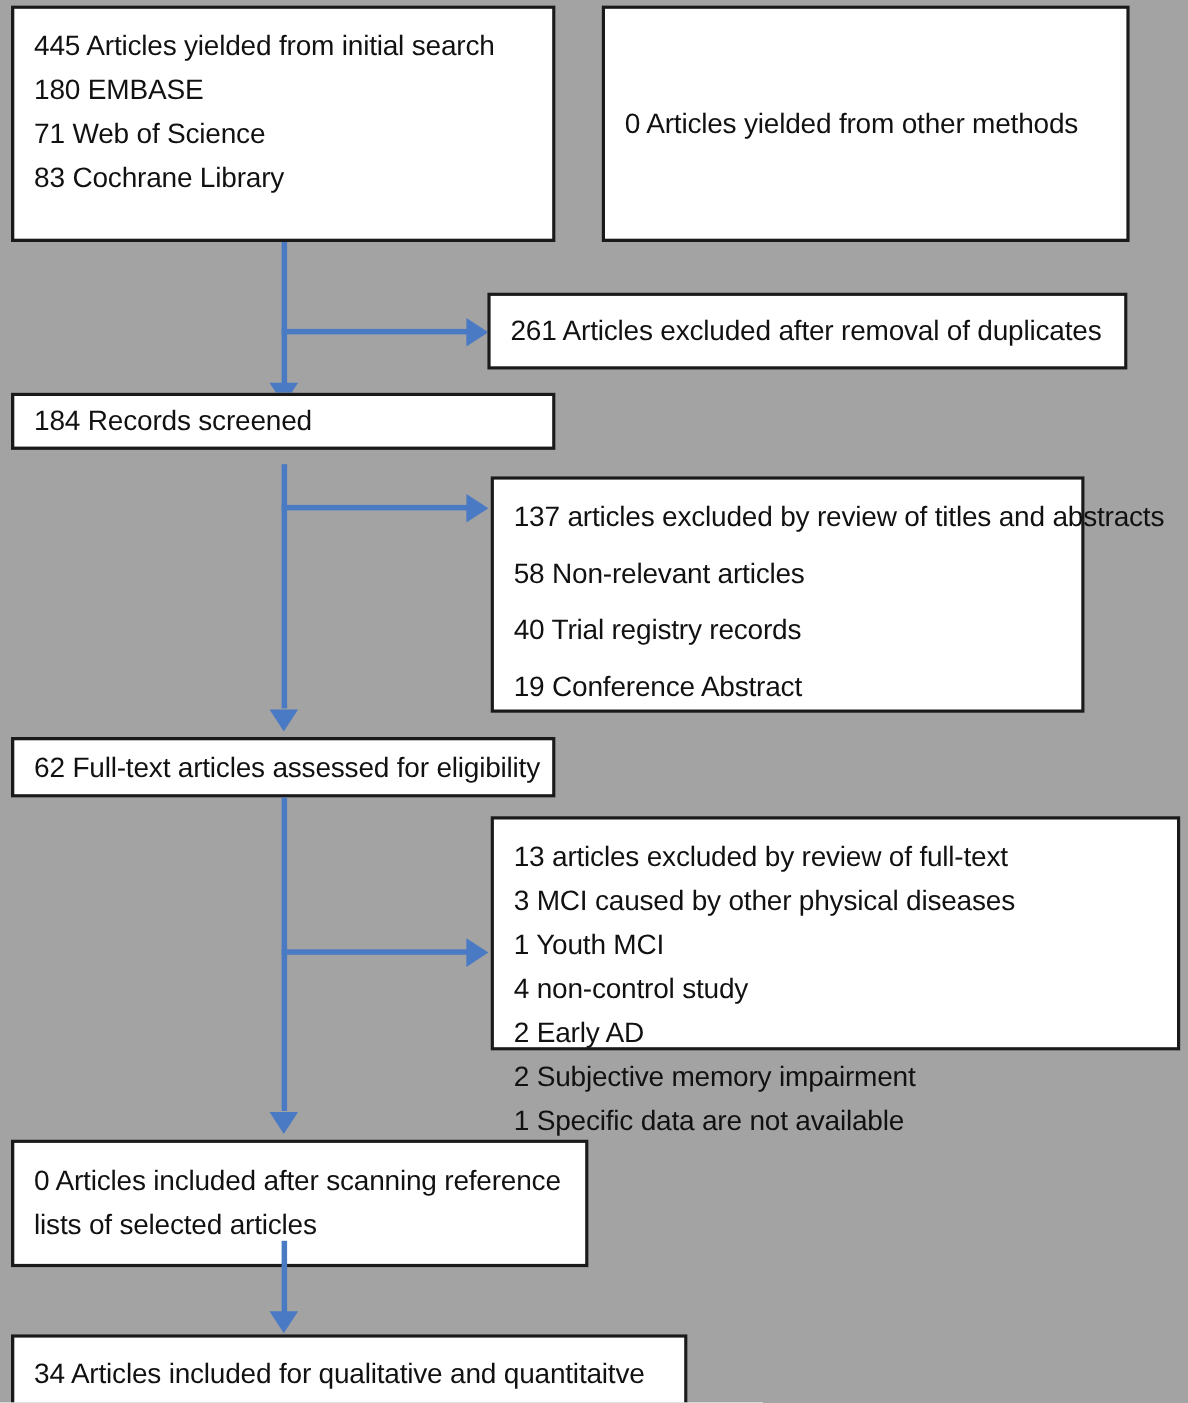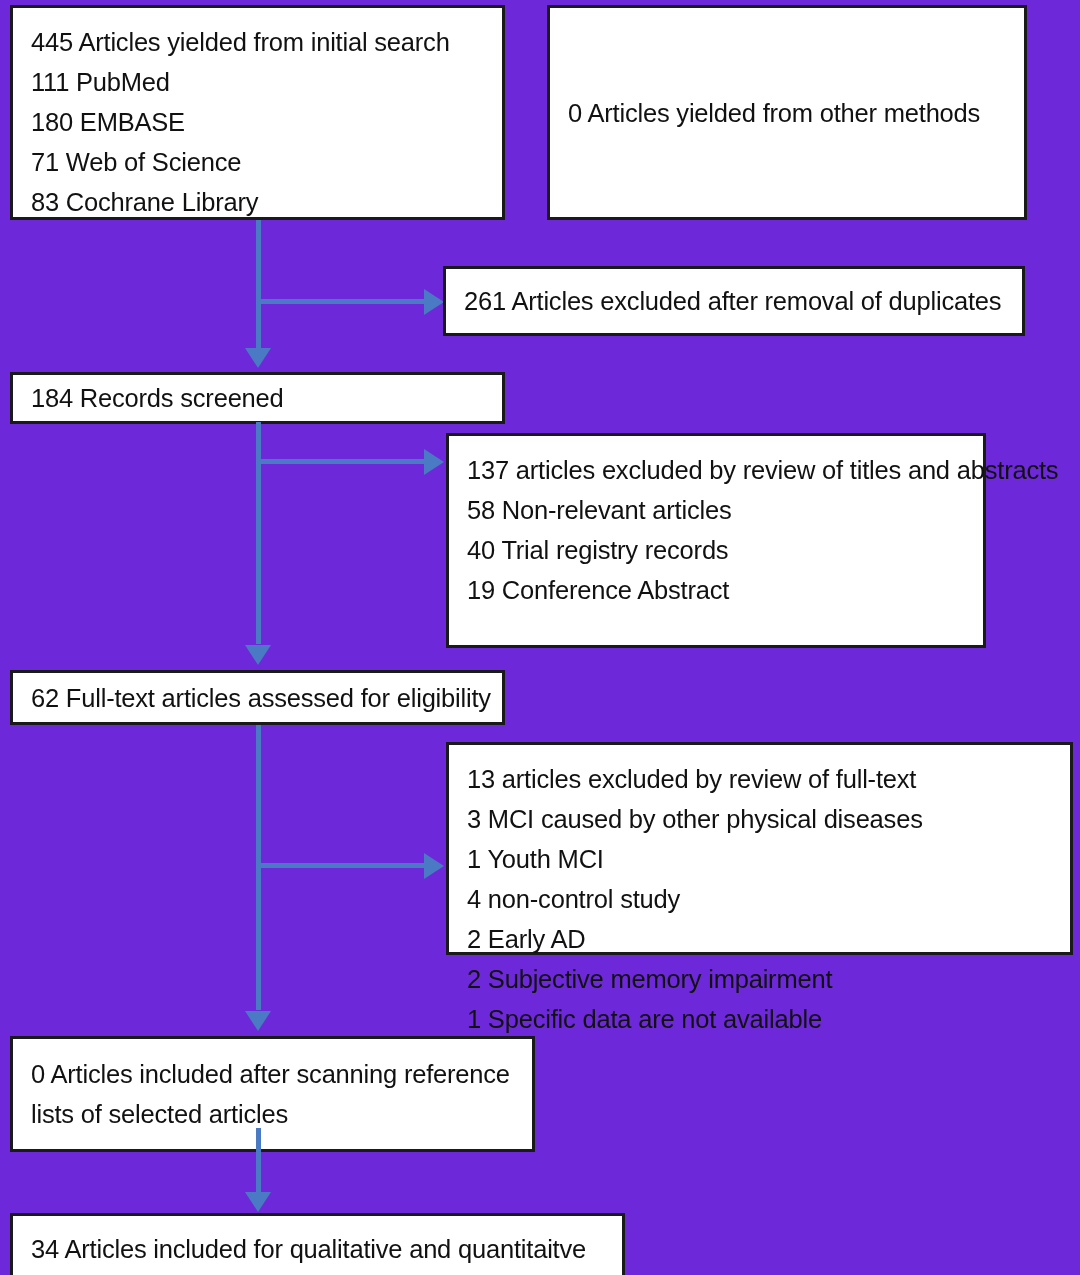--- a/index.html
+++ b/index.html
@@ -4,21 +4,21 @@
 <style>
   html, body {
     margin: 0;
     padding: 0;
     background: #ffffff;
   }
   #canvas {
     position: relative;
     width: 1080px;
     height: 1275px;
-    background: #6d28d9;
+    background: #a3a3a3;
     font-family: "Liberation Sans", sans-serif;
     overflow: hidden;
   }
   .box {
     position: absolute;
     box-sizing: border-box;
     border: 3px solid #1a1a1a;
     background: #ffffff;
     display: flex;
     flex-direction: column;
@@ -56,51 +56,50 @@
     border-left: 20px solid #4a7ac4;
   }
 </style>
 </head>
 <body>
 
 <div id="canvas">
 
   <div class="box pad-top" style="left:10px; top:5px; width:495px; height:215px;">
     <div class="line">445 Articles yielded from initial search</div>
-    <div class="line">111 PubMed</div>
     <div class="line">180 EMBASE</div>
     <div class="line">71 Web of Science</div>
     <div class="line">83 Cochrane Library</div>
   </div>
 
   <div class="box" style="left:547px; top:5px; width:480px; height:215px;">
     <div class="line">0 Articles yielded from other methods</div>
   </div>
 
   <div class="connector v-line" style="left:256px; top:220px; height:133px;"></div>
   <div class="arrow-down" style="left:245px; top:348px;"></div>
 
   <div class="connector h-line" style="left:256px; top:299px; width:172px;"></div>
   <div class="arrow-right" style="left:424px; top:289px;"></div>
 
   <div class="box" style="left:443px; top:266px; width:582px; height:70px;">
     <div class="line">261 Articles excluded after removal of duplicates</div>
   </div>
 
-  <div class="box" style="left:10px; top:372px; width:495px; height:52px;">
+  <div class="box" style="left:10px; top:357px; width:495px; height:52px;">
     <div class="line">184 Records screened</div>
   </div>
 
   <div class="connector v-line" style="left:256px; top:422px; height:222px;"></div>
   <div class="arrow-down" style="left:245px; top:645px;"></div>
 
   <div class="connector h-line" style="left:256px; top:459px; width:172px;"></div>
   <div class="arrow-right" style="left:424px; top:449px;"></div>
 
-  <div class="box pad-top" style="left:446px; top:433px; width:540px; height:215px;">
+  <div class="box pad-top" style="left:446px; top:433px; width:540px; height:215px;justify-content:space-between;">
     <div class="line">137 articles excluded by review of titles and abstracts</div>
     <div class="line">58 Non-relevant articles</div>
     <div class="line">40 Trial registry records</div>
     <div class="line">19 Conference Abstract</div>
   </div>
 
   <div class="box" style="left:10px; top:670px; width:495px; height:55px;">
     <div class="line">62 Full-text articles assessed for eligibility</div>
   </div>
 

